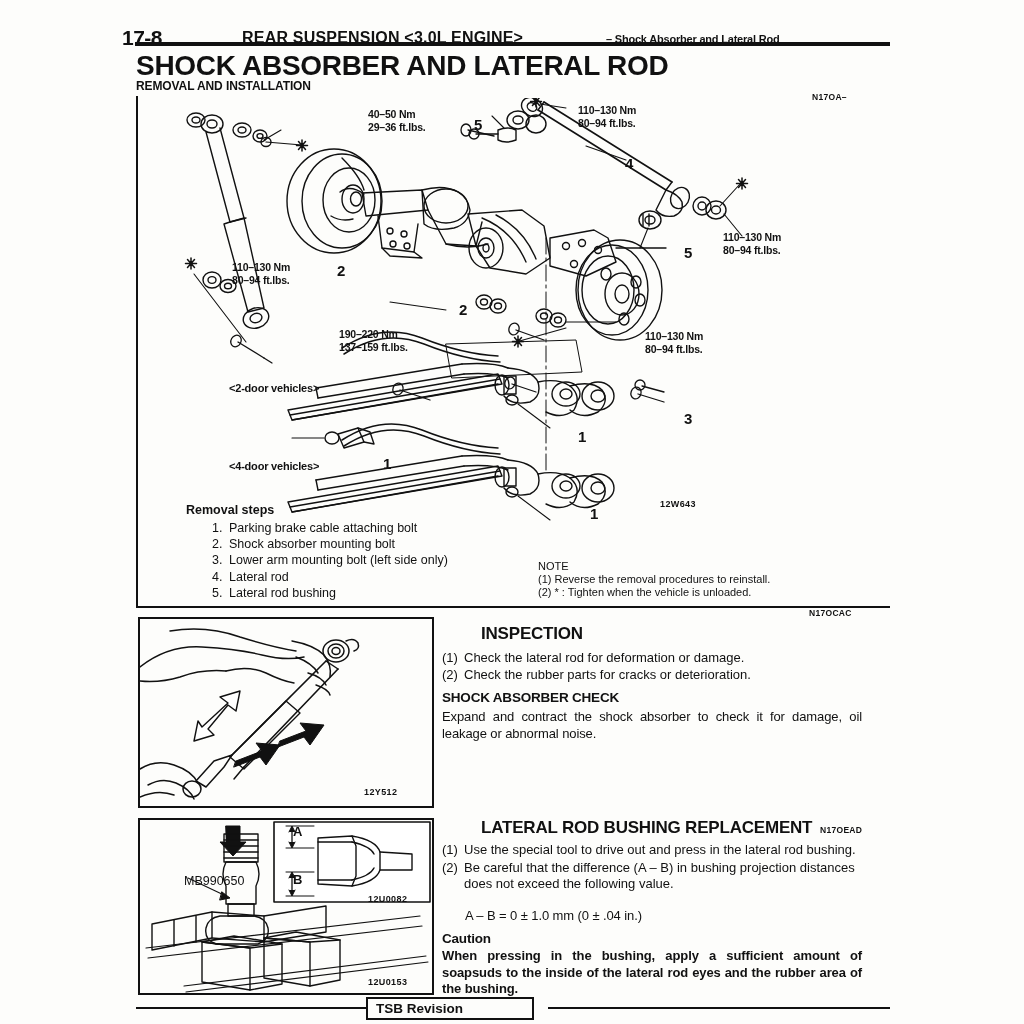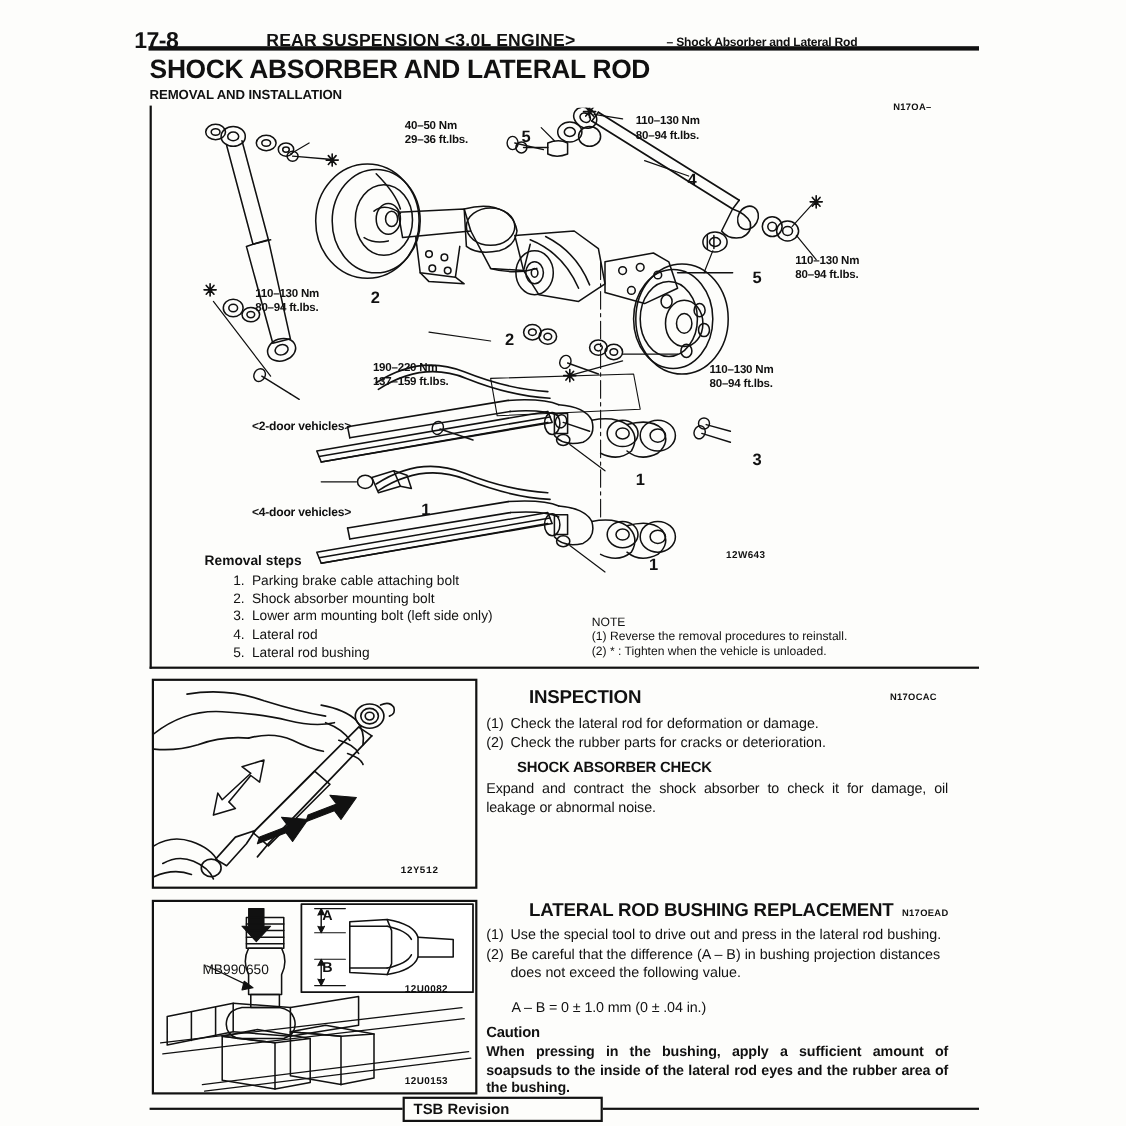--- a/index.html
+++ b/index.html
@@ -14,21 +14,21 @@
   .page{position:absolute;left:0;top:0;width:1024px;height:1024px;}
 
   
   .hdr{position:absolute;left:122px;top:14px;width:755px;height:26px;margin-top:12px;}
   .hdr-page{position:absolute;left:0;top:0;font-size:21px;font-weight:bold;letter-spacing:-.5px;}
   .hdr-title{position:absolute;left:120px;top:3px;font-size:16px;font-weight:bold;letter-spacing:.2px;}
   .hdr-sub{position:absolute;left:484px;top:7px;font-size:11px;font-weight:bold;letter-spacing:-.2px;}
   .hdr-rule{position:absolute;left:135px;top:42px;width:755px;height:4px;background:#111;}
 
   
-  .sec-title{position:absolute;left:136px;top:50px;font-size:24px;font-weight:bold;letter-spacing:-.3px;}
+  .sec-title{position:absolute;left:136px;top:50px;font-size:28px;font-weight:bold;letter-spacing:-.3px;}
   .sub-title{position:absolute;left:136px;top:79px;font-size:12px;font-weight:bold;letter-spacing:-.1px;}
   .refcode{position:absolute;font-size:8.5px;font-weight:bold;letter-spacing:.3px;}
 
   
   .frame{position:absolute;border:2px solid #111;box-sizing:border-box;}
   .diag-frame{left:136px;top:96px;width:754px;height:512px;border-left:2px solid #111;
               border-top:none;border-right:none;border-bottom:2px solid #111;}
   .fig-frame{left:138px;top:617px;width:296px;height:191px;}
   .fig-frame2{left:138px;top:818px;width:296px;height:177px;}
 
@@ -49,21 +49,21 @@
   
   .rt-h1{position:absolute;font-size:17px;font-weight:bold;letter-spacing:-.2px;margin-left:39px;}
   .rt-h2{position:absolute;font-size:13.5px;font-weight:bold;letter-spacing:-.2px;}
   .rt-p{position:absolute;font-size:13px;line-height:16.5px;letter-spacing:-.1px;}
   .rt-num{position:absolute;font-size:13px;line-height:16.5px;}
   .rt-num .hang{display:flex;}
   .rt-num .hang .mk{width:22px;flex:none;}
   .bold{font-weight:bold;}
 
   
-  .tsb{position:absolute;left:366px;top:997px;width:182px;height:23px;border:2px solid #111;box-sizing:border-box;}
+  .tsb{position:absolute;left:366px;top:997px;width:168px;height:23px;border:2px solid #111;box-sizing:border-box;}
   .tsb span{position:absolute;left:8px;top:2px;font-size:13.5px;font-weight:bold;}
   .tsb-rule{position:absolute;left:548px;top:1007px;width:342px;height:2px;background:#111;}
   .tsb-rule2{position:absolute;left:136px;top:1007px;width:230px;height:2px;background:#111;}
 
   svg{display:block;}
   .ln{stroke:#111;fill:none;}
 </style>
 </head>
 <body>
 
@@ -353,35 +353,35 @@
       <path d="M8,166 q14,-8 28,-2 q14,6 18,16"></path>
       <path d="M0,178 q18,-8 34,-2"></path>
       <ellipse cx="52" cy="170" rx="9" ry="8"></ellipse>
 
       <path d="M62,108 L88,84 L80,78 L100,72 L96,92 L88,86 L68,110 L74,116 L54,122 L58,102 Z" stroke-width="1.4" fill="#fff"></path>
 
       <path d="M140,122 L166,112 L160,104 L184,106 L170,126 L164,118 L138,128 Z" fill="#111" stroke-width="1"></path>
       <path d="M96,142 L122,132 L116,124 L140,126 L126,146 L120,138 L94,148 Z" fill="#111" stroke-width="1"></path>
     </g>
   </svg>
-  <div class="figid" style="left:364px;top:787px;font-family:Liberation Mono, monospace;">12Y512</div>
+  <div class="figid" style="left:364px;top:787px;">12Y512</div>
 
   <div class="rt-h1" style="left:442px;top:624px;">INSPECTION</div>
-  <div class="refcode" style="left:809px;top:628px;">N17OCAC</div>
+  <div class="refcode" style="left:809px;top:608px;">N17OCAC</div>
   <div class="rt-num" style="left:442px;top:650px;width:430px;">
     <div class="hang">
         <span class="mk">(1)</span>
         <span>Check the lateral rod for deformation or damage.</span>
       </div>
     <div class="hang">
         <span class="mk">(2)</span>
         <span>Check the rubber parts for cracks or deterioration.</span>
       </div>
   </div>
-  <div class="rt-h2" style="left:442px;top:690px;margin-left:28px;">SHOCK ABSORBER CHECK</div>
+  <div class="rt-h2" style="left:442px;top:690px;">SHOCK ABSORBER CHECK</div>
   <div class="rt-p" style="left:442px;top:709px;width:420px;text-align:justify;">Expand and contract the shock absorber to check it for damage, oil leakage or abnormal noise.</div>
 
   <div class="frame fig-frame2"></div>
   <svg width="292" height="173" style="position:absolute;left:140px;top:820px;">
     <g class="ln" stroke-width="1.4" stroke-linecap="round" stroke-linejoin="round">
 
       <rect x="134" y="2" width="156" height="80" fill="#fff" stroke="#111" stroke-width="1.6"></rect>
 
       <path d="M178,18 L212,16 L216,26 L216,56 L212,66 L178,64 Z" fill="#fff"></path>
       <path d="M178,22 L212,22 M178,60 L212,60"></path>

